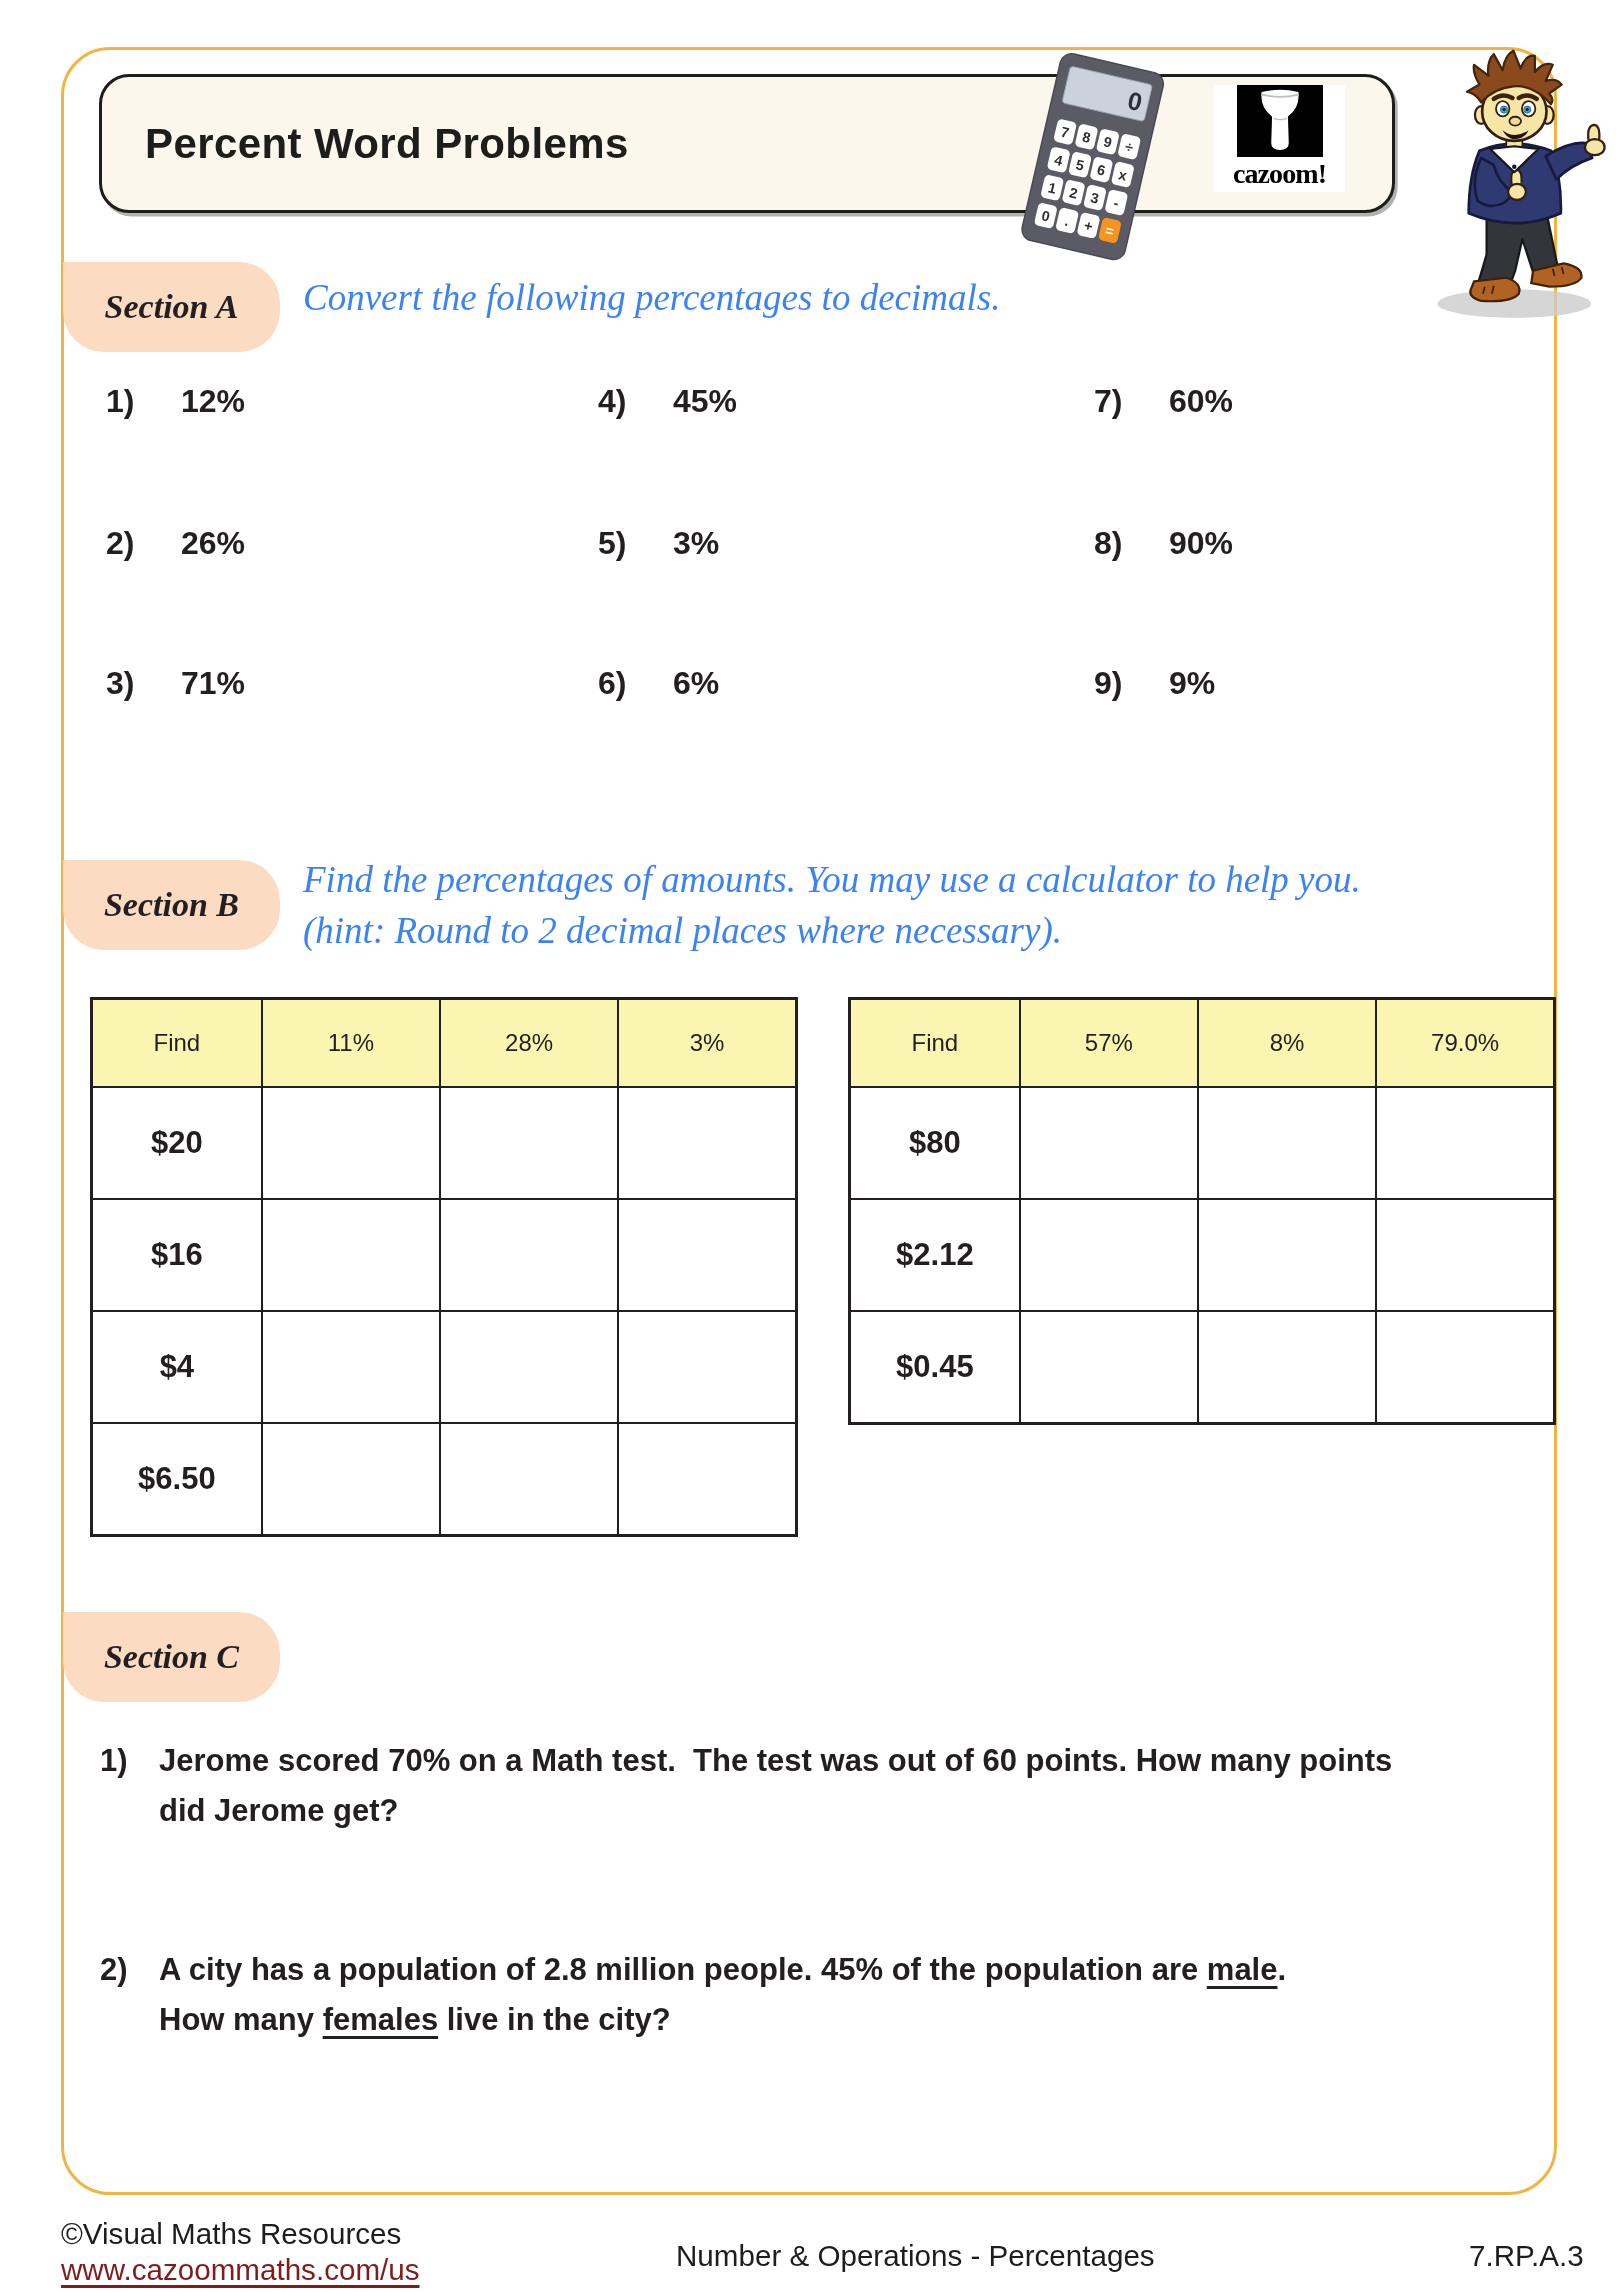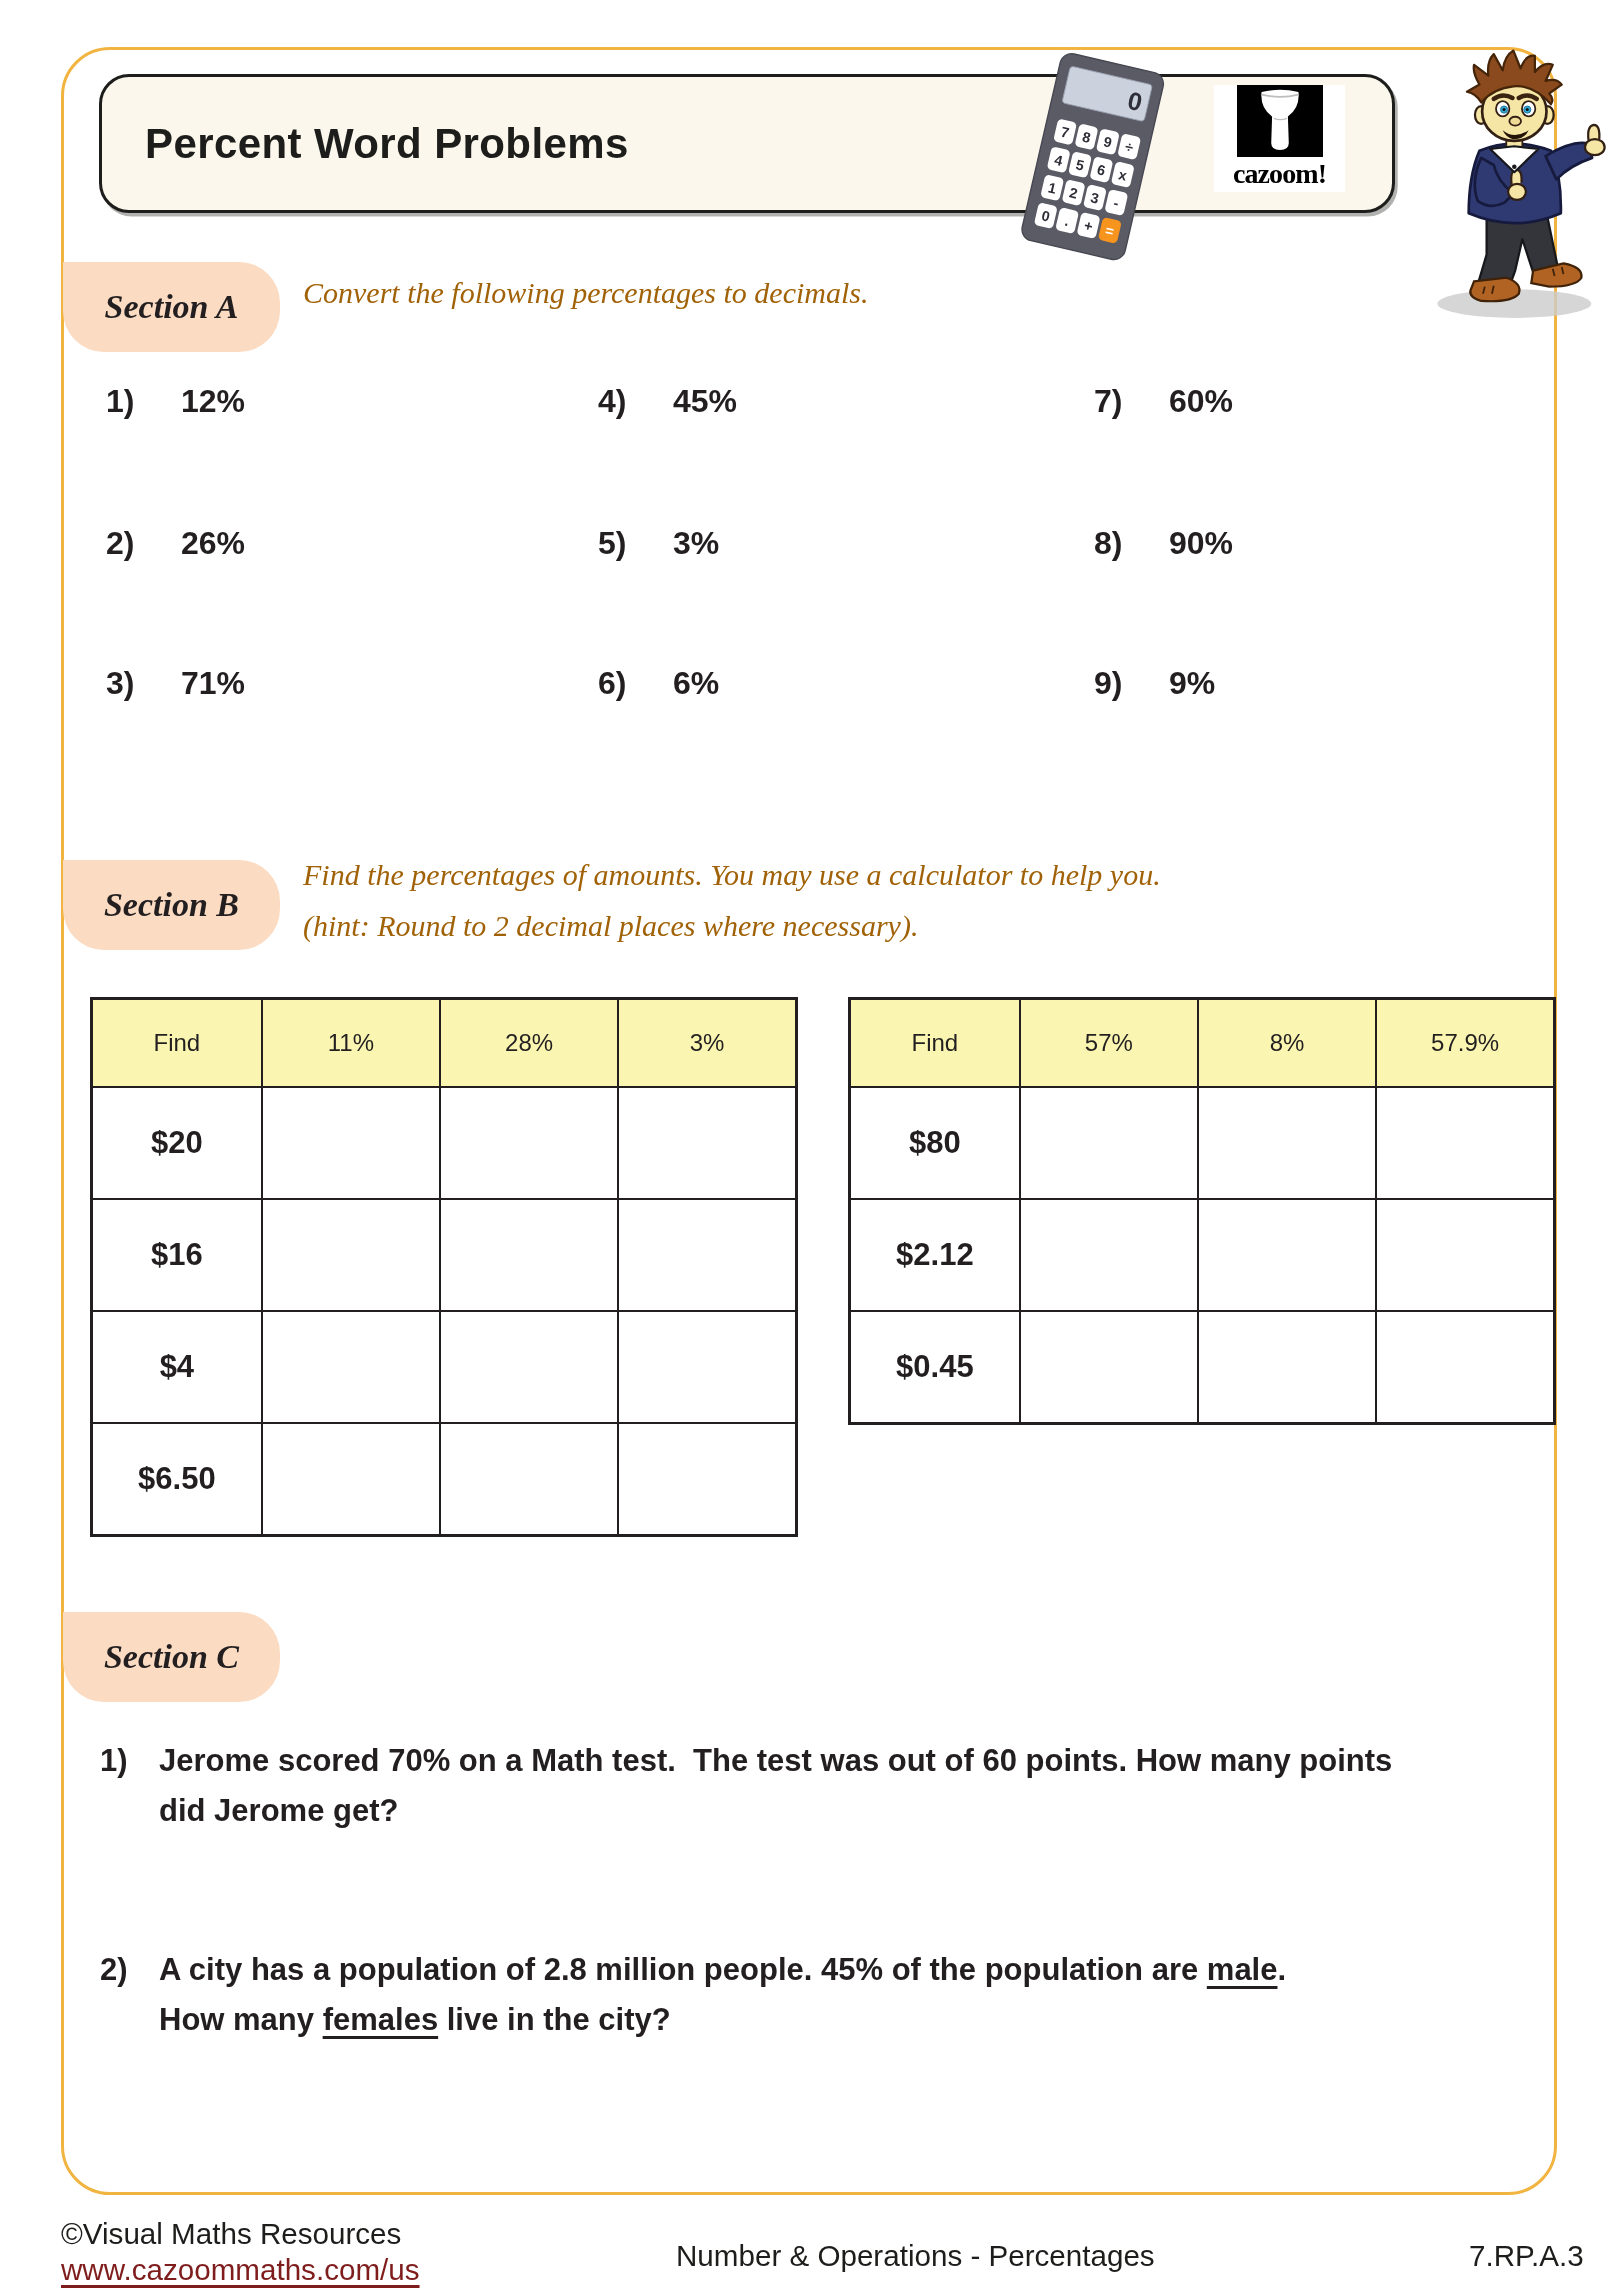--- a/index.html
+++ b/index.html
@@ -24,21 +24,21 @@
 
   .section-label { position:absolute; left:63px; width:217px; height:90px; background:#FBDCC3;
                    border-radius:0 41px 41px 41px; display:flex; align-items:center; justify-content:center;
                    font-family:"Liberation Serif", serif; font-style:italic; font-weight:bold;
                    font-size:34px; color:#231F20; }
   #label-a { top:262px; }
   #label-b { top:860px; }
   #label-c { top:1612px; }
 
   .instr { position:absolute; left:303px; font-family:"Liberation Serif", serif; font-style:italic;
-           font-size:30px; color:#a16207; }
+           font-size:37px; color:#3b82f6; }
   #instr-a  { top:276px; }
   #instr-b1 { top:858px; }
   #instr-b2 { top:909px; }
 
   .prob { position:absolute; display:flex; font-weight:bold; font-size:32px; }
   .prob .pnum { width:75px; flex-shrink:0; }
 
   .ptable { position:absolute; top:997px; border-collapse:collapse; table-layout:fixed;
             width:708px; background:#ffffff; }
   .ptable th, .ptable td { border:2.2px solid #231F20; padding:0; }
@@ -254,21 +254,21 @@
         <col style="width:170px">
         <col style="width:178px">
         <col style="width:178px">
         <col style="width:178px">
       </colgroup>
     <thead>
       <tr>
         <th>Find</th>
         <th>57%</th>
         <th>8%</th>
-        <th>57.9%</th>
+        <th>79.0%</th>
       </tr>
     </thead>
     <tbody>
       <tr>
           <td>$80</td>
           <td></td>
           <td></td>
           <td></td>
         </tr>
       <tr>

